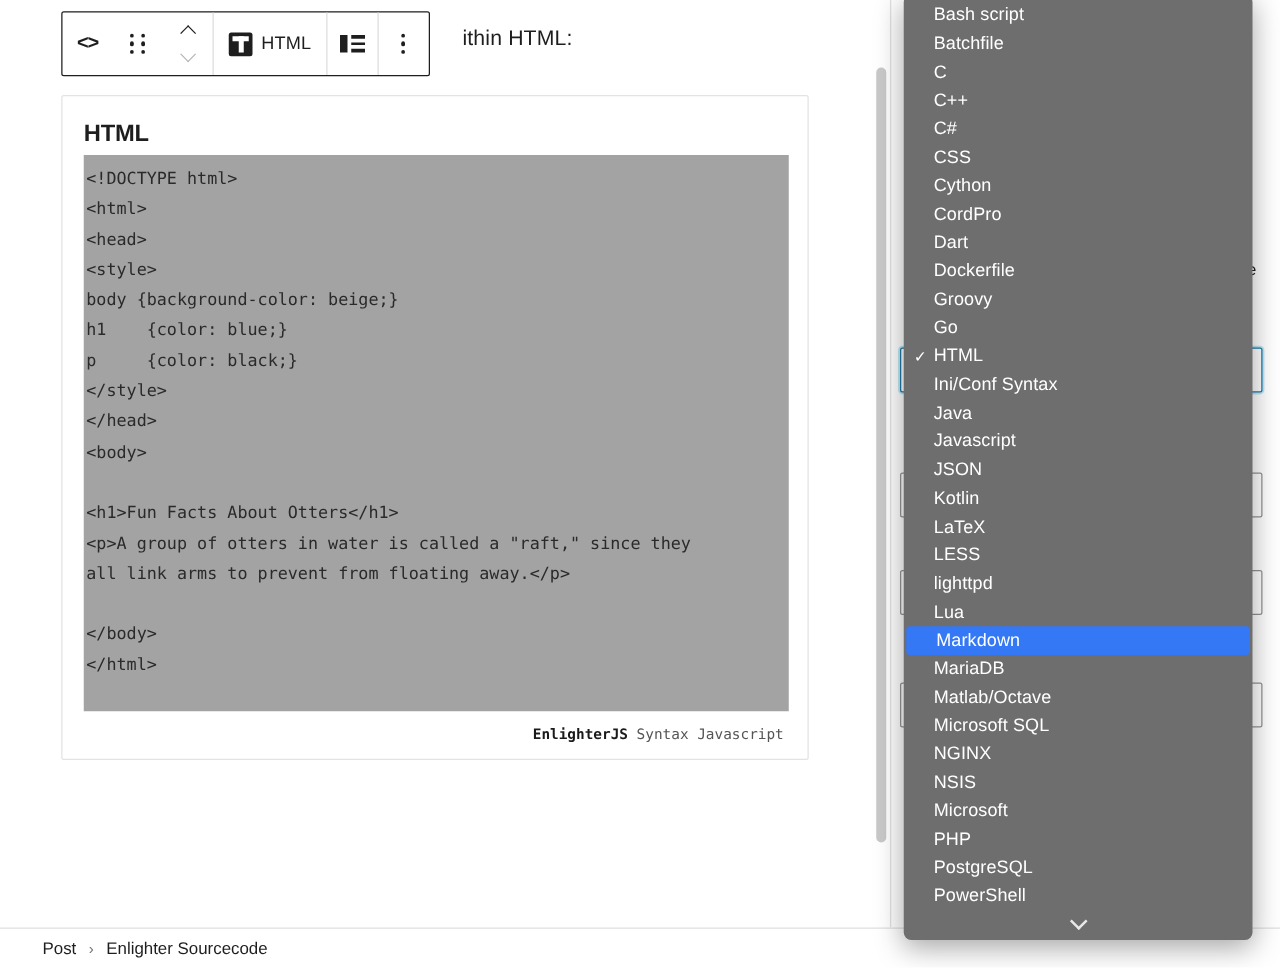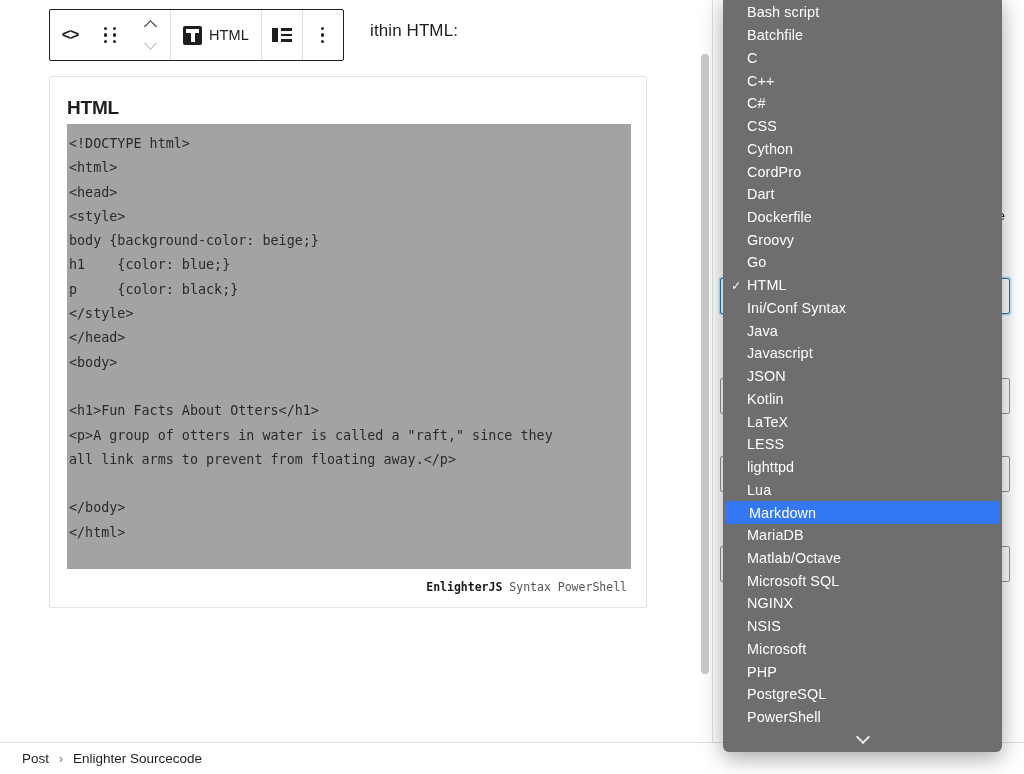--- a/index.html
+++ b/index.html
@@ -161,21 +161,21 @@
     content: ""; position: absolute; left: 1px; top: 0px;
     width: 8px; height: 8px;
     border-right: 2px solid #e9e9e9; border-bottom: 2px solid #e9e9e9;
     transform: rotate(45deg);
   }
 
   
   .bottom-bar {
     position: absolute; left: 0; top: 742px; width: 1024px; height: 32px;
     background: #fff; border-top: 1px solid #e0e0e0;
-    display: flex; align-items: center; gap: 10px; padding-left: 22px;
+    display: flex; align-items: center; gap: 10px; padding-left: 34px;
   }
   .crumb { font-size: 13.5px; color: #1e1e1e; }
   .crumb-sep { font-size: 12px; color: #757575; }
 </style>
 </head>
 <body>
 
 <div id="root">
 
   <div class="editor-canvas">
@@ -255,21 +255,21 @@
         <div class="code-line">&nbsp;</div>
         <div class="code-line">&lt;h1&gt;Fun Facts About Otters&lt;/h1&gt;</div>
         <div class="code-line">&lt;p&gt;A group of otters in water is called a "raft," since they</div>
         <div class="code-line">all link arms to prevent from floating away.&lt;/p&gt;</div>
         <div class="code-line">&nbsp;</div>
         <div class="code-line">&lt;/body&gt;</div>
         <div class="code-line">&lt;/html&gt;</div>
       </div>
 
       <div class="code-footer">
-        <b>EnlighterJS</b><span> Syntax PowerShell</span>
+        <b>EnlighterJS</b><span> Syntax Javascript</span>
       </div>
     </div>
 
   </div>
 
   <div class="editor-scroll-track"></div>
   <div class="editor-scroll-thumb"></div>
 
   <div class="sidebar">
     <div class="side-hint">e</div>

